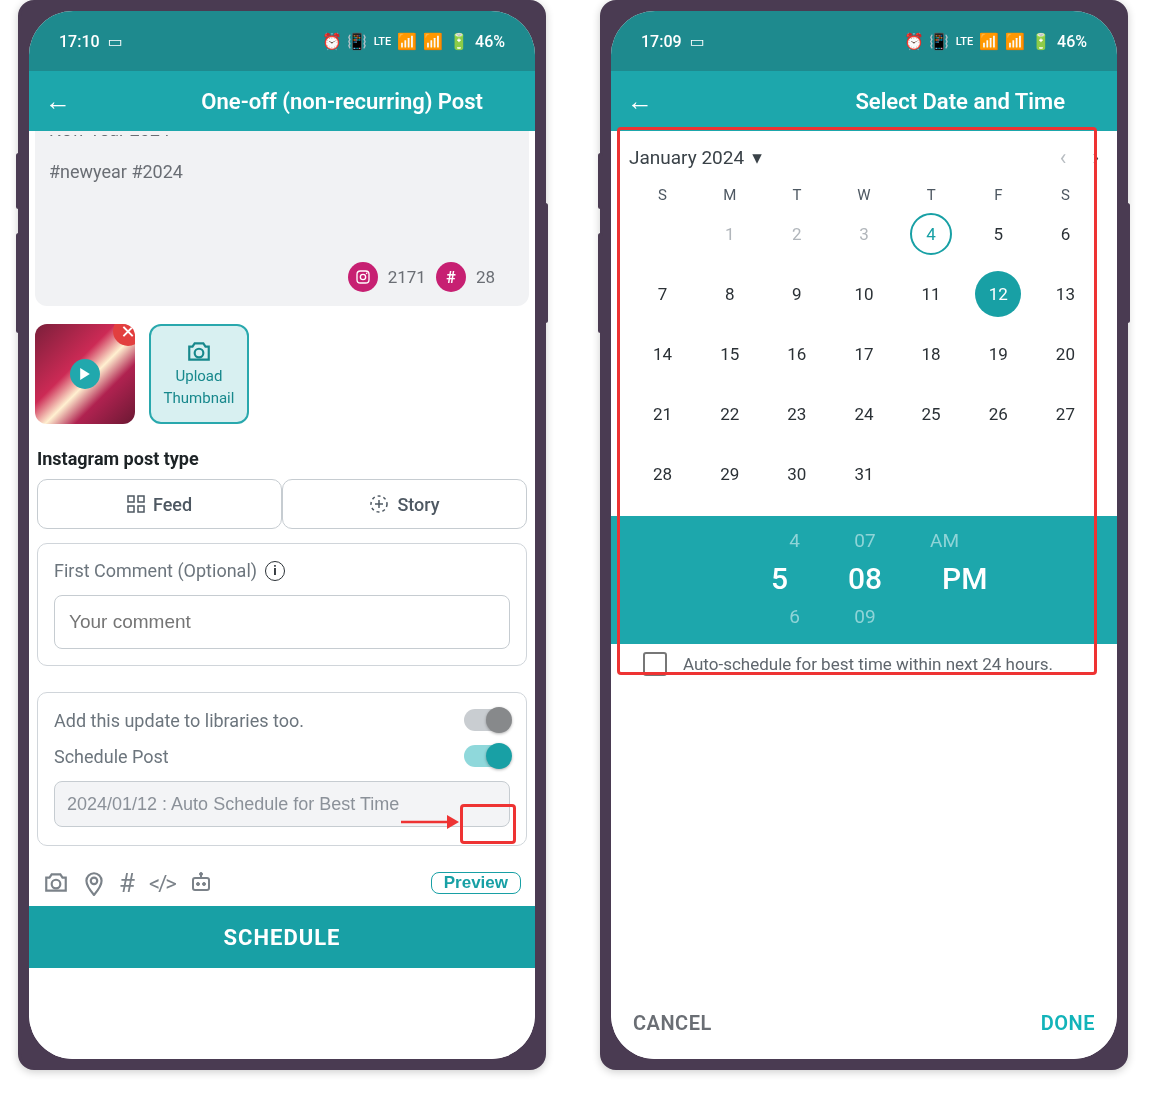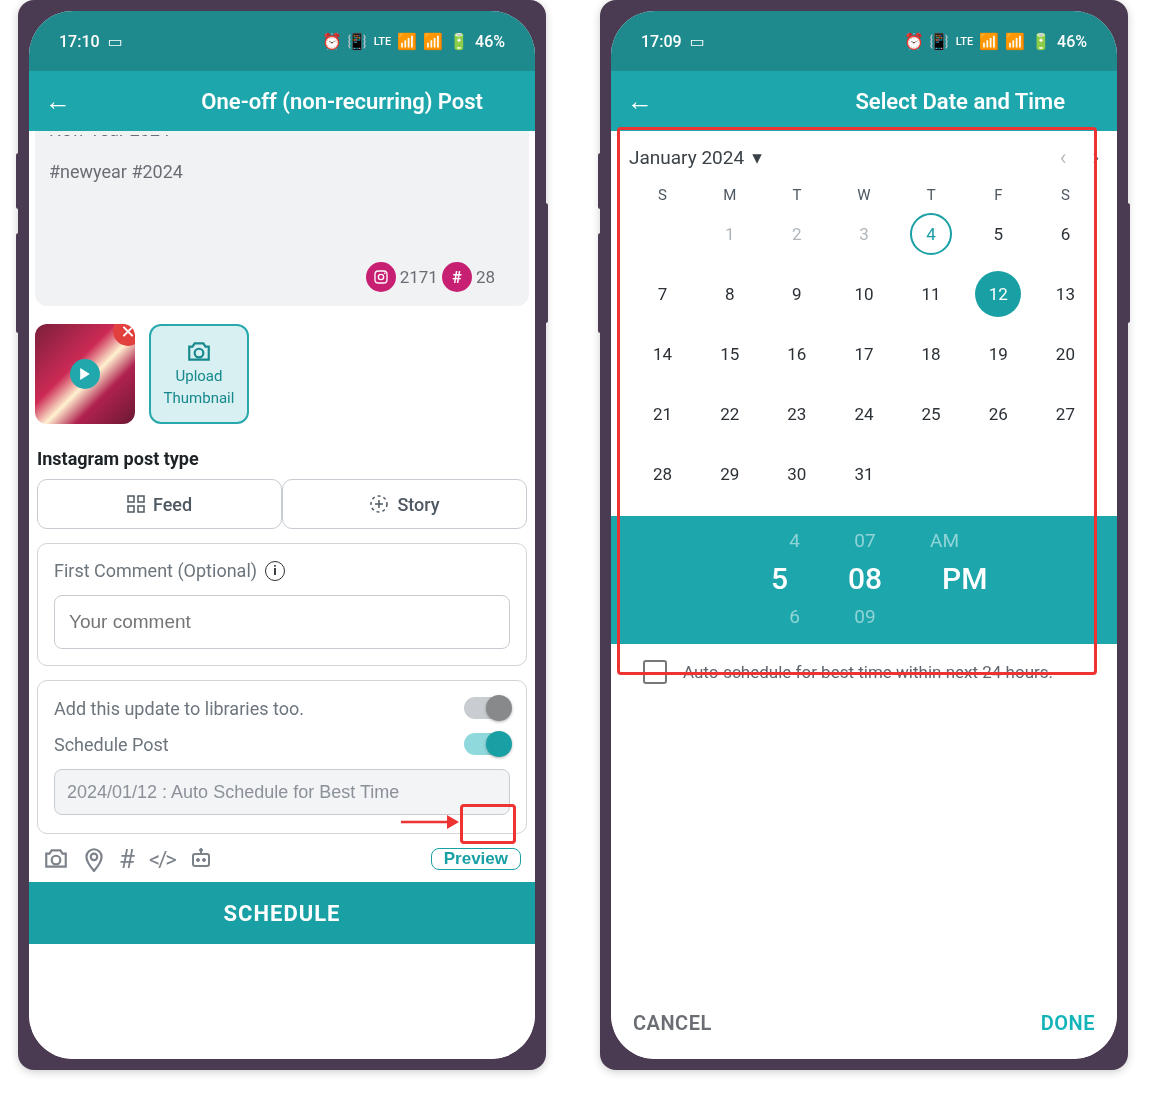--- a/index.html
+++ b/index.html
@@ -53,35 +53,35 @@
   .header .back { margin-right: 14px; font-size: 26px; cursor:pointer; }
   .header .title { flex:1; text-align:right; margin-right:36px; }
   .content { flex:1; overflow:hidden; background:#fff; display:flex; flex-direction:column; }
   
   .composer {
     background: #f1f2f4; margin: 0 6px 8px 6px; border-radius: 0 0 12px 12px;
     padding: 10px 30px 14px 14px;
   }
   .composer .truncated { color:#6a6e74; font-size:18px; margin-top:-6px;}
   .composer .hashline { color:#6a6e74; font-size:18px; margin-top:16px;}
-  .composer .counts { display:flex; justify-content:flex-end; align-items:center; margin-top:80px;}
+  .composer .counts { display:flex; justify-content:flex-end; align-items:center; gap:6px; margin-top:80px;}
   .pill { width:30px; height:30px; border-radius:50%; background:#c72072; display:flex; align-items:center; justify-content:center; }
   .pill svg { fill:#fff; }
   .cnt { color:#6a6e74; font-size:17px; margin:0 4px; }
   .mediarow { display:flex; gap:14px; margin: 10px 6px; align-items:flex-start; }
   .thumb { width:100px; height:100px; border-radius:12px; background:linear-gradient(135deg,#7a1f3a 0%, #cc2a55 40%, #fff0d0 55%, #b02250 70%, #6a1832 100%); position:relative; overflow:hidden;}
   .thumb .play { position:absolute; top:50%; left:50%; transform:translate(-50%,-50%); width:30px; height:30px; border-radius:50%; background:#21a8ad; display:flex; align-items:center; justify-content:center; }
   .thumb .play svg { fill:#fff; }
   .thumb .close { position:absolute; top:-8px; right:-8px; width:30px; height:30px; border-radius:50%; background:#e23f3f; color:#fff; display:flex; align-items:center; justify-content:center; font-size:18px;}
   .upload-th { width:100px; height:100px; border:2px solid #29a8ad; border-radius:12px; background:#d8f0f1; display:flex; flex-direction:column; align-items:center; justify-content:center; color:#17888c; font-size:15px; text-align:center; gap:4px;}
   .section-label { font-weight:700; font-size:18px; margin: 14px 8px 10px 8px; color:#1d2326; }
   .pt-row { display:flex; margin:0 8px;}
   .pt-btn { flex:1; border:1.5px solid #c6ccd1; border-radius:10px; height:50px; display:flex; align-items:center; justify-content:center; gap:8px; color:#4e5862; font-size:18px; font-weight:500; background:#fff;}
   .pt-btn.selected { background:#e4f5f6; border-color:#29a8ad; color:#17888c; }
-  .card { border:1.5px solid #d0d5da; border-radius:10px; margin:14px 8px 0 8px; padding:16px; }
+  .card { border:1.5px solid #d0d5da; border-radius:10px; margin:14px 8px 12px 8px; padding:16px; }
   .card-title { color:#6c757d; font-size:18px; display:flex; align-items:center; gap:8px; margin-bottom:14px;}
   .info-ic { width:20px; height:20px; border:1.8px solid #2b3136; border-radius:50%; display:flex; align-items:center; justify-content:center; font-size:13px; font-weight:700; color:#2b3136;}
   .input { width:100%; border:1.5px solid #c6ccd1; border-radius:8px; height:54px; padding:0 14px; font-size:19px; color:#8b9199; background:#fff;}
   .togglerow { display:flex; align-items:center; justify-content:space-between; margin:0 0 14px 0; }
   .togglerow .lbl { color:#6c757d; font-size:18px; }
   .toggle { width:46px; height:22px; border-radius:12px; background:#c9cdd1; position:relative;}
   .toggle .knob{ position:absolute; width:26px; height:26px; border-radius:50%; background:#87898b; top:-2px; right:-2px; box-shadow:0 1px 3px rgba(0,0,0,0.3);}
   .toggle.on{ background:#8fd8db;}
   .toggle.on .knob{ background:#18a0a5; right:-2px;}
   .sched-input { width:100%; border:1.5px solid #c6ccd1; border-radius:8px; height:46px; padding:0 12px; font-size:18px; color:#8b9199; background:#f3f4f6; }
@@ -104,21 +104,21 @@
   .days .d.past{ color:#b1b6bb;}
   .days .d.today{ border:2px solid #18a0a5; border-radius:50%; width:42px; height:42px; color:#18a0a5; margin-top:-5px; margin-bottom:-5px;}
   .days .d.selected{ background:#18a0a5; color:#fff; border-radius:50%; width:46px; height:46px; margin-top:-7px; margin-bottom:-7px;}
   .timewheel { background:#1da7ac; margin-top:26px; padding:6px 0 10px 0; color:#fff; text-align:center; position:relative;}
   .timewheel .row { display:flex; justify-content:center; gap:20px; font-size:20px; height:36px; align-items:center;}
   .timewheel .row.faded{ color:#8fd4d7; font-size:19px;}
   .timewheel .row.main{ font-size:30px; font-weight:500; height:40px;}
   .timewheel .row.main .sep{ width:12px;}
   .timewheel .cell{ width:50px; text-align:right;}
   .timewheel .ampm{ width:48px; text-align:left;}
-  .autorow{ display:flex; align-items:center; gap:16px; padding:16px 14px; color:#5f666d; font-size:17px;}
+  .autorow{ display:flex; align-items:center; gap:16px; padding:8px 14px; color:#5f666d; font-size:17px;}
   .chk{ width:24px; height:24px; border:2.4px solid #777; border-radius:3px; flex-shrink:0;}
   .footer{ margin-top:auto; display:flex; justify-content:space-between; padding:20px 22px 24px 22px; font-size:20px; font-weight:600; letter-spacing:0.5px;}
   .footer .cancel{ color:#6a6e74;}
   .footer .done{ color:#12b3b9;}
 </style>
 </head>
 <body>
 
 <div class="phone left">
   <div class="side-btn" style="left:-5px; top:150px; width:5px; height:56px;"></div>

